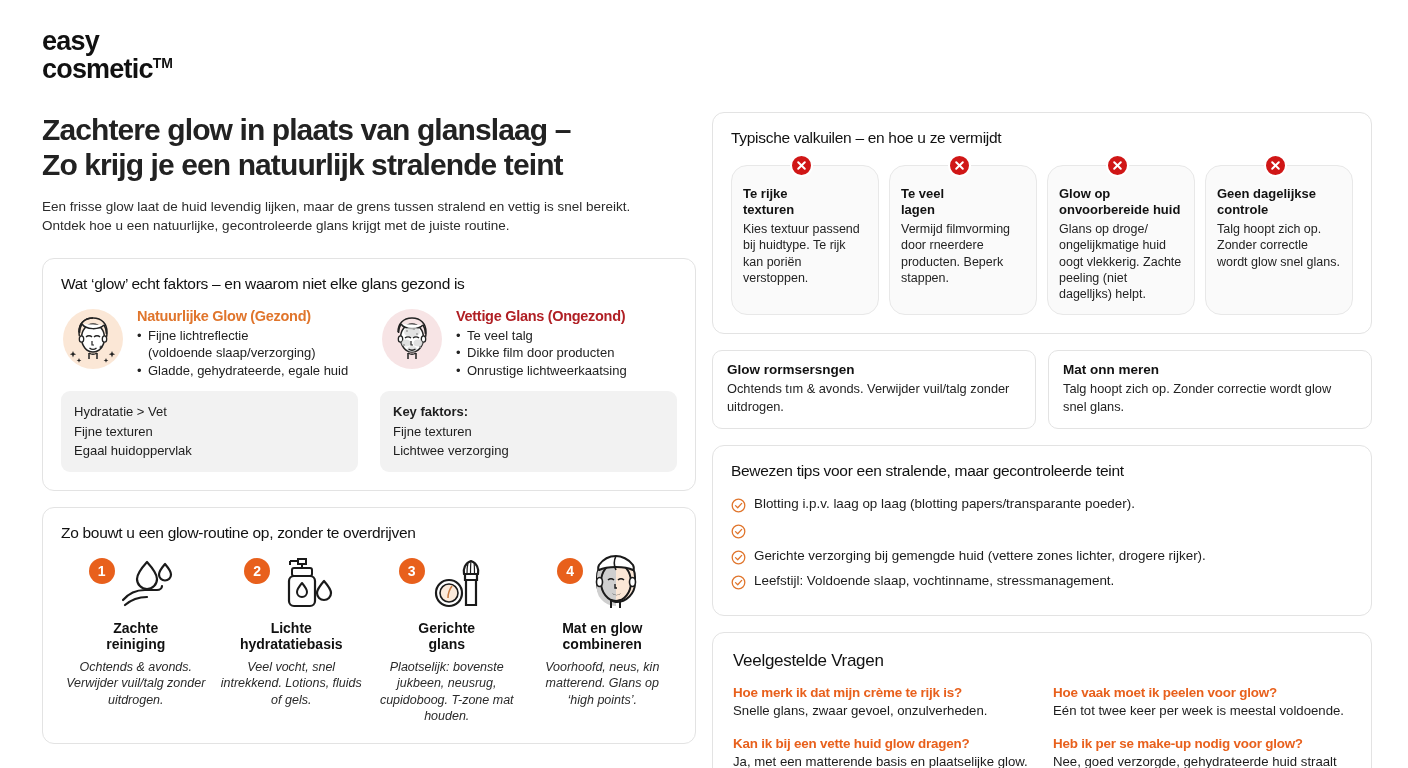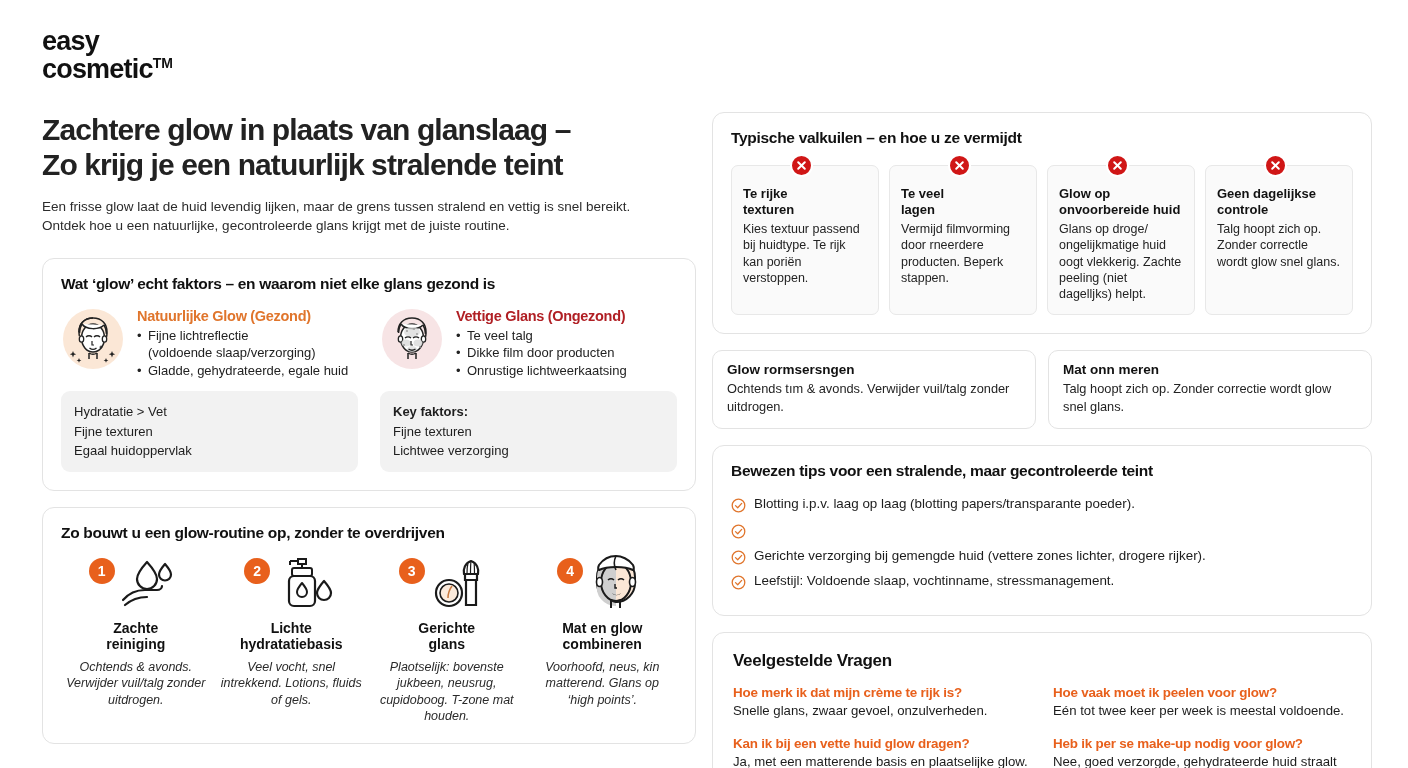--- a/index.html
+++ b/index.html
@@ -34,21 +34,21 @@
     width: 625px; margin-bottom: 22px;
   }
 
   
   .card {
     border: 1px solid #e3e3e3; border-radius: 12px;
     background: #fff; padding: 16px 18px 18px 18px;
     margin-bottom: 16px;
   }
   .card-title {
-    font-size: 15.5px; font-weight: bold; color: #111;
+    font-size: 15.5px; font-weight: normal; color: #111;
     letter-spacing: -0.3px; margin-bottom: 14px;
   }
 
   
   .glow-cols { display: flex; gap: 22px; }
   .glow-col { width: 50%; }
   .glow-head { display: flex; gap: 12px; align-items: flex-start; }
   .face-wrap { flex: 0 0 auto; }
   .glow-text { flex: 1; padding-top: 1px; }
   .glow-label { font-size: 14.5px; font-weight: bold; letter-spacing: -0.3px; margin-bottom: 3px; }
@@ -89,21 +89,21 @@
   .step-title {
     font-size: 14px; font-weight: bold; line-height: 1.18;
     color: #111; margin-bottom: 6px;
   }
   .step-desc { font-size: 12.5px; line-height: 1.32; color: #2a2a2a; padding: 0 4px; font-style: italic; }
 
   
   .pitfalls { display: flex; gap: 10px; margin-top: 18px; }
   .pitfall {
     width: 25%; position: relative;
-    border: 1px solid #e8e8e8; border-radius: 7px;
+    border: 1px solid #e8e8e8; border-radius: 16px;
     background: #fafafa; padding: 20px 11px 12px 11px;
   }
   .x-badge {
     position: absolute; top: -12px; left: 58px;
     width: 23px; height: 23px; border-radius: 50%;
     background: #D01616; border: 2px solid #fff;
     display: flex; align-items: center; justify-content: center;
   }
   .pitfall-title {
     font-size: 13px; font-weight: bold; line-height: 1.2;

